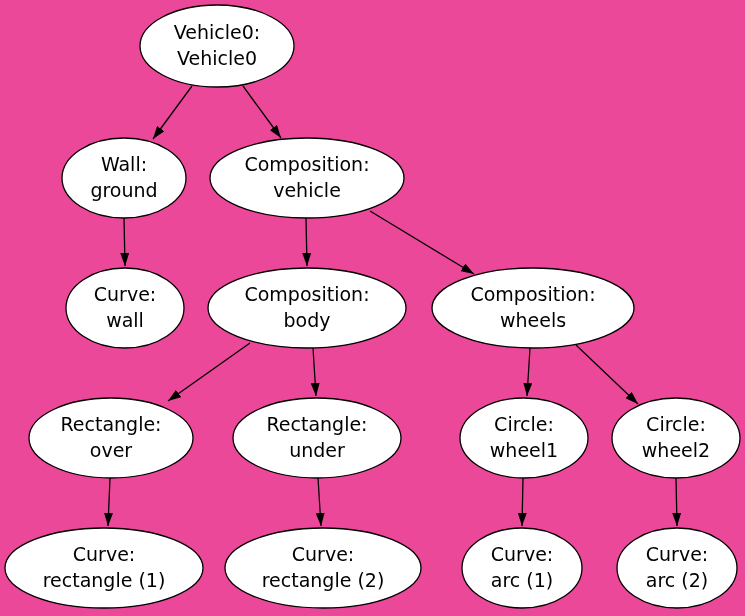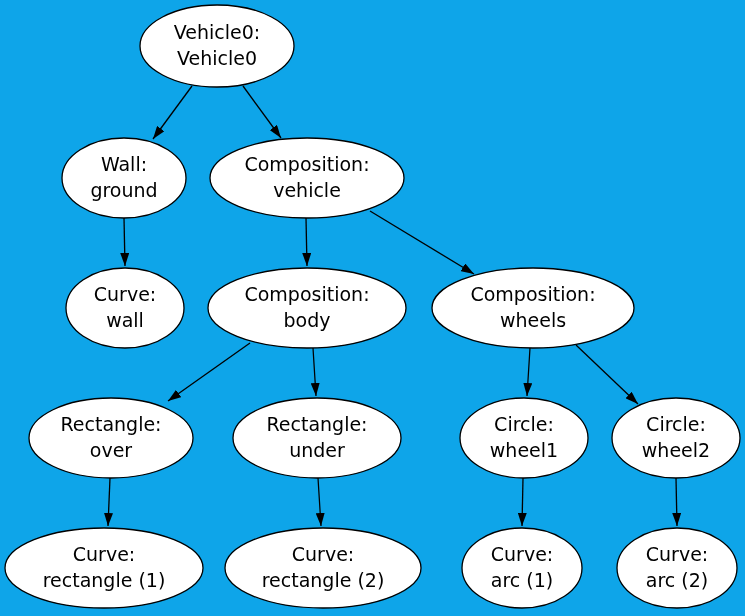--- a/index.html
+++ b/index.html
@@ -7,21 +7,21 @@
     padding: 0;
     width: 745px;
     height: 616px;
     background: #ffffff;
     overflow: hidden;
   }
   .canvas {
     position: relative;
     width: 745px;
     height: 616px;
-    background: #0ea5e9;
+    background: #ec4899;
   }
   svg {
     display: block;
   }
   .node ellipse {
     fill: #ffffff;
     stroke: #000000;
     stroke-width: 1.3;
   }
   .node text {

